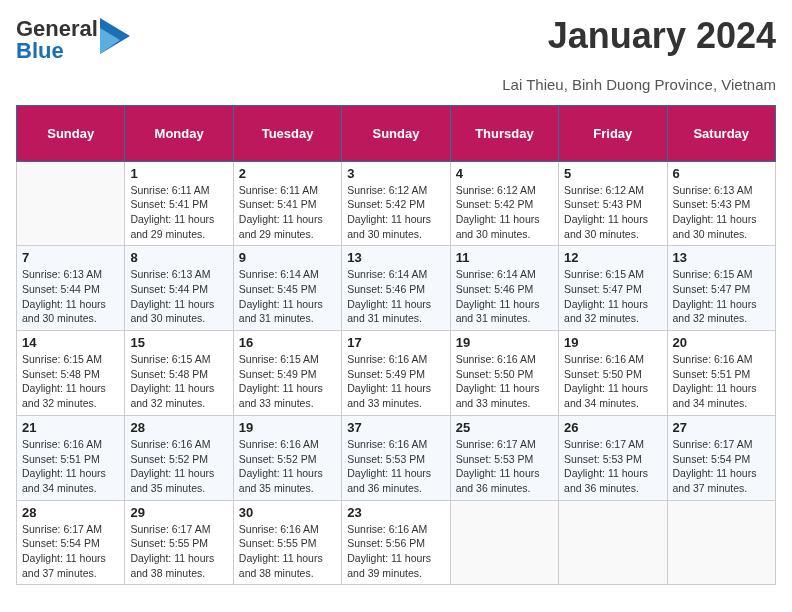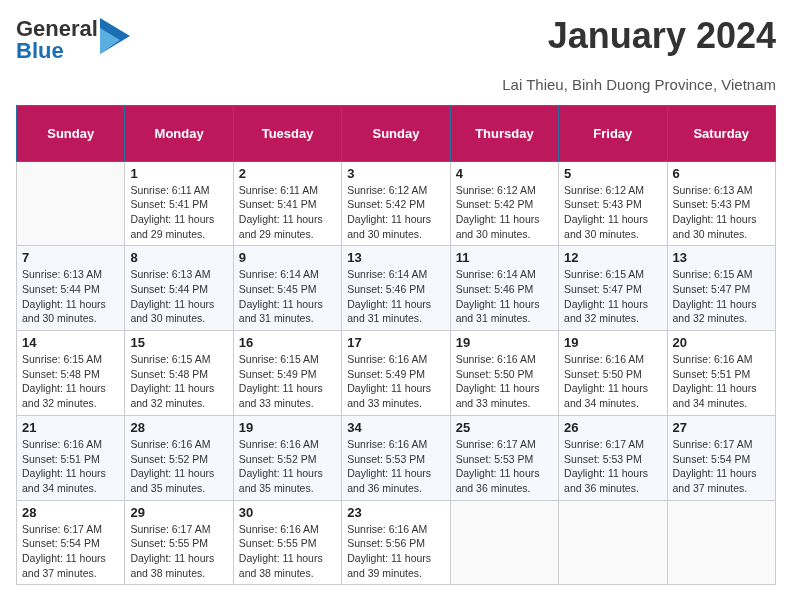--- a/index.html
+++ b/index.html
@@ -209,21 +209,21 @@
         </td>
         <td>
           <div class="day-number">28</div>
           <div class="day-info">Sunrise: 6:16 AM<br>Sunset: 5:52 PM<br>Daylight: 11 hours and 35 minutes.</div>
         </td>
         <td>
           <div class="day-number">19</div>
           <div class="day-info">Sunrise: 6:16 AM<br>Sunset: 5:52 PM<br>Daylight: 11 hours and 35 minutes.</div>
         </td>
         <td>
-          <div class="day-number">34</div>
+          <div class="day-number">37</div>
           <div class="day-info">Sunrise: 6:16 AM<br>Sunset: 5:53 PM<br>Daylight: 11 hours and 36 minutes.</div>
         </td>
         <td>
           <div class="day-number">25</div>
           <div class="day-info">Sunrise: 6:17 AM<br>Sunset: 5:53 PM<br>Daylight: 11 hours and 36 minutes.</div>
         </td>
         <td>
           <div class="day-number">26</div>
           <div class="day-info">Sunrise: 6:17 AM<br>Sunset: 5:53 PM<br>Daylight: 11 hours and 36 minutes.</div>
         </td>

